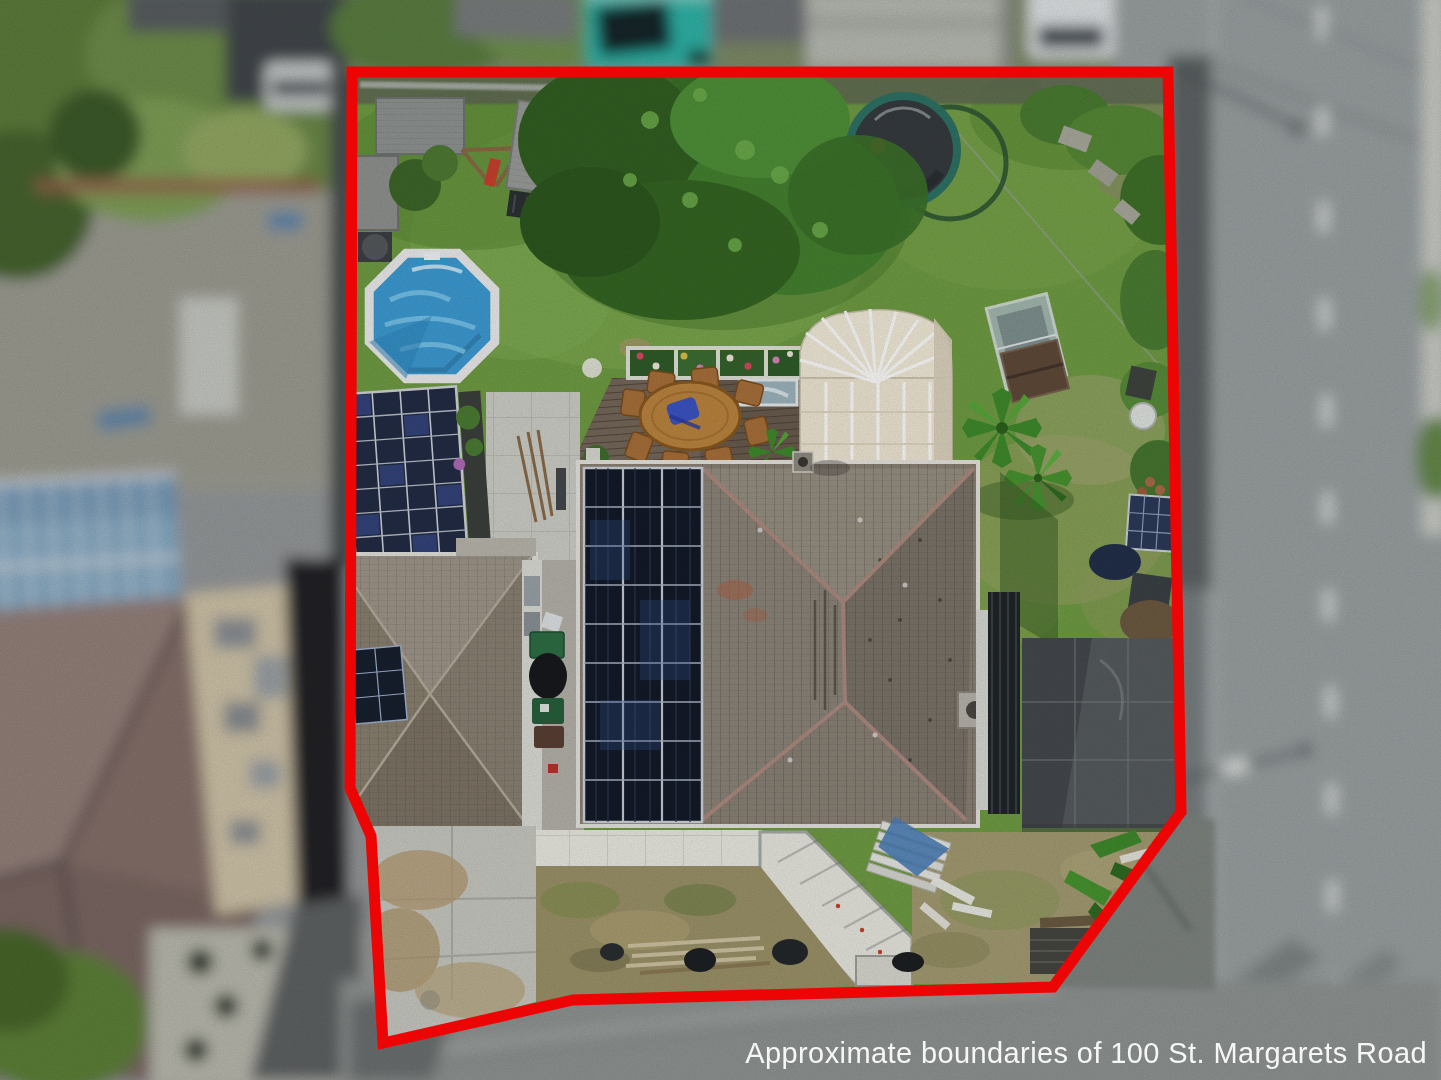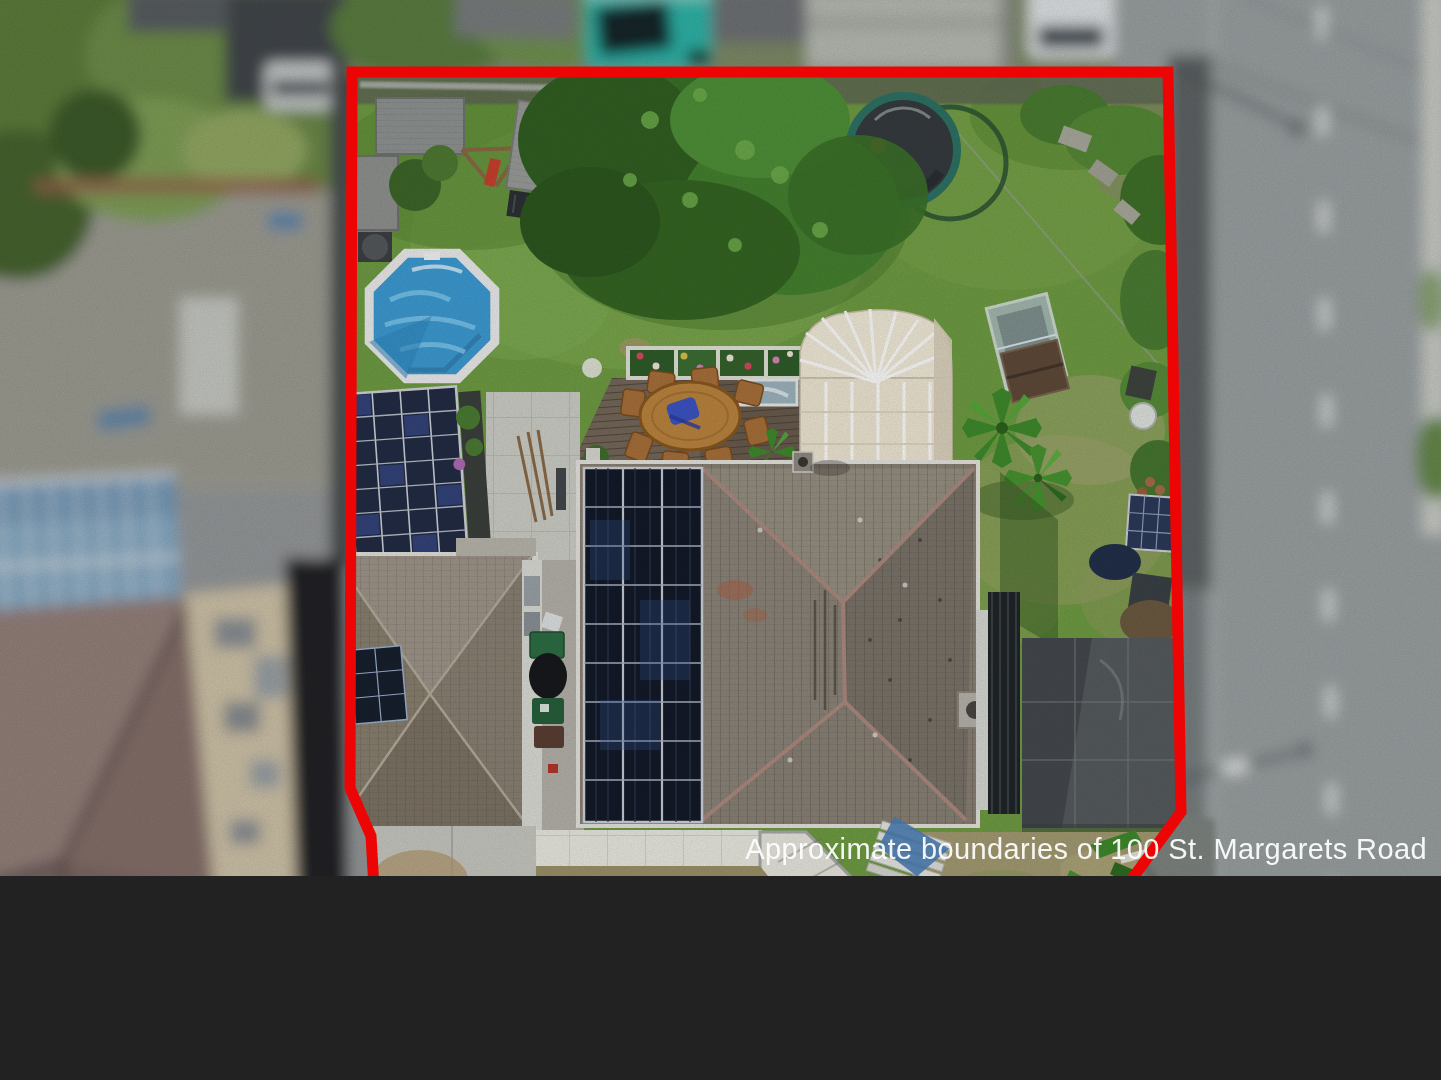--- a/index.html
+++ b/index.html
@@ -1,16 +1,16 @@
 <!DOCTYPE html>
 <html><head>
 <meta charset="utf-8">
 <style>
   html,body{margin:0;padding:0;background:#222;}
-  .stage{position:relative;width:1441px;height:876px;overflow:hidden;
+  .stage{position:relative;width:1441px;height:1080px;overflow:hidden;
          font-family:"Liberation Sans",sans-serif;}
   .stage svg{position:absolute;left:0;top:0;}
   .caption{position:absolute;right:14px;bottom:10px;font-size:29px;letter-spacing:.4px;
            color:#ffffff;opacity:.93;white-space:nowrap;
            font-family:"Liberation Sans",sans-serif;}
 </style>
 </head>
 <body>
 
 <div class="stage">

